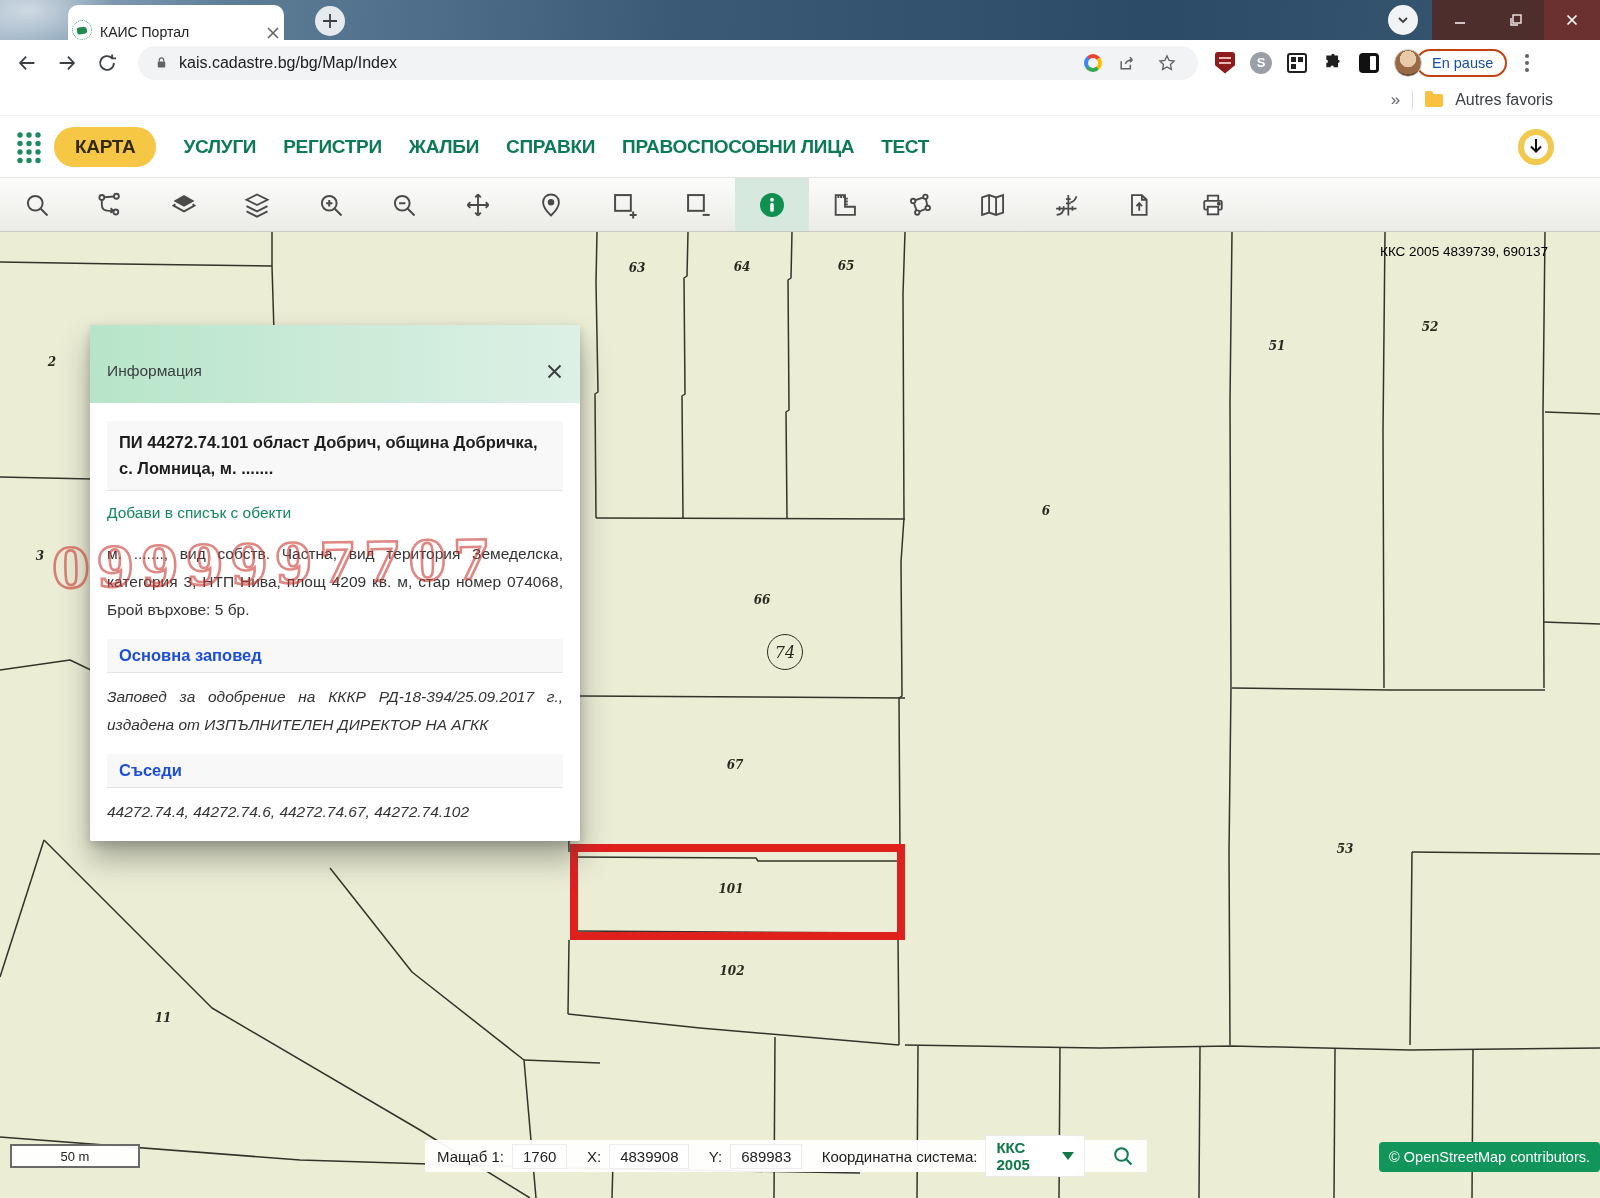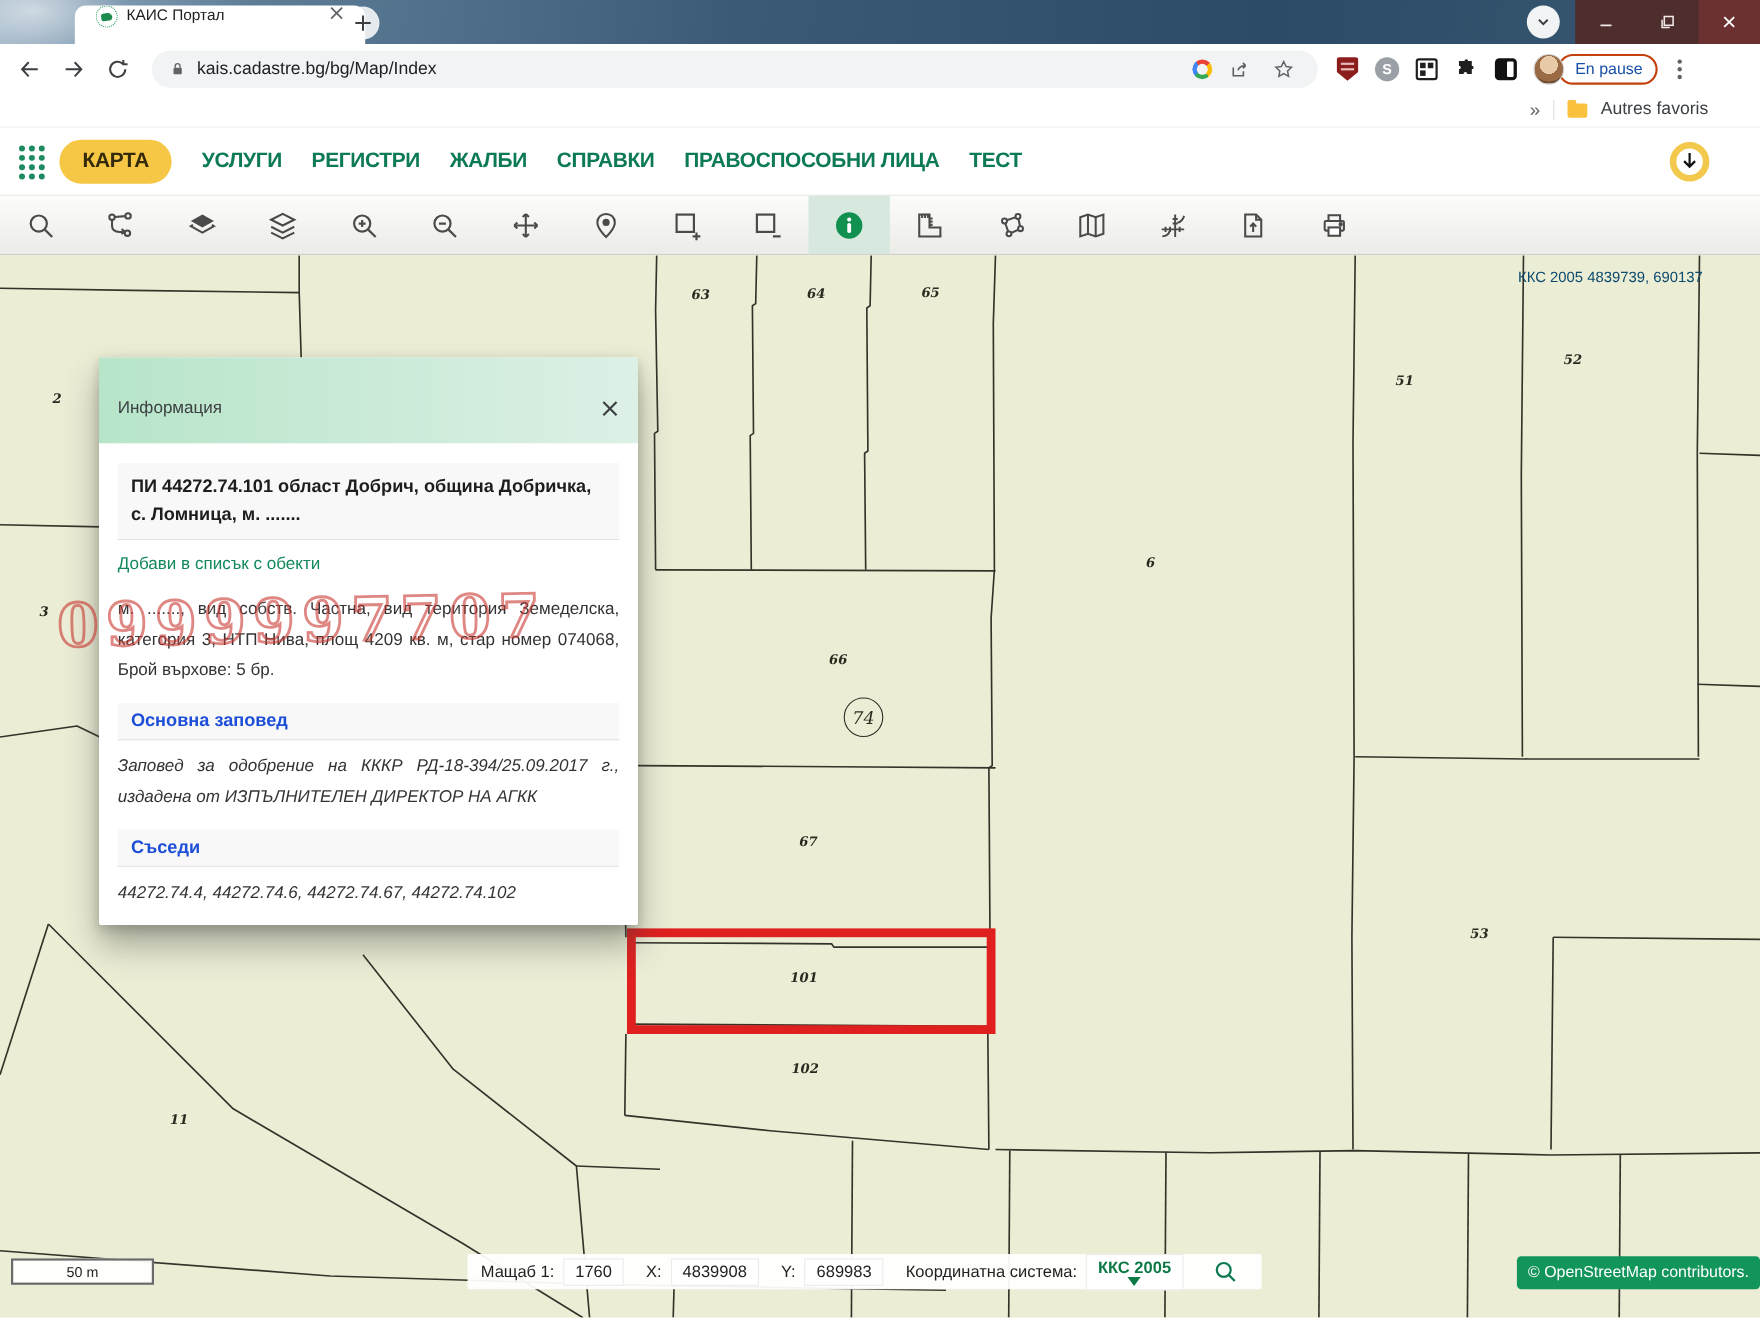--- a/index.html
+++ b/index.html
@@ -6,23 +6,23 @@
   html,body { width:1600px; height:1198px; overflow:hidden;
     font-family:"Liberation Sans","DejaVu Sans",sans-serif; }
   .screen { position:relative; width:1600px; height:1198px; background:#fff; }
 
   
   .titlebar { position:relative; height:40px;
     background:
       radial-gradient(120px 60px at 30px 10px, rgba(255,255,255,.55), rgba(255,255,255,0) 70%),
       linear-gradient(95deg,#9db3c6 0%, #5e7e98 14%, #3a5a76 42%, #2b4b66 72%, #3a5872 100%);
   }
-  .tab { position:absolute; left:68px; top:5px; width:264px; height:35px;
-    background:#fff; border-radius:10px 10px 0 0; display:flex; align-items:flex-start;
-    padding:0 19px; gap:8px; }
+  .tab { position:absolute; left:68px; top:5px; width:216px; height:35px;
+    background:#fff; border-radius:10px 10px 0 0; display:flex; align-items:flex-end;
+    padding:0 4px; gap:8px; }
   .favicon { width:20px; height:20px; border-radius:50%; background:#fff;
     border:1.5px dotted #2f9e62; display:flex; align-items:center; justify-content:center; flex:0 0 auto;}
   .favicon i { display:block; width:10px; height:7px; background:#1d8a4f;
     border-radius:2px 4px 3px 2px; transform:rotate(-8deg); }
   .tab-title { font-size:14px; color:#202124; flex:1 1 auto; white-space:nowrap; overflow:hidden; }
   .tab-close { color:#5f6368; flex:0 0 auto; cursor:pointer; display:flex; }
   .newtab { position:absolute; left:315px; top:6px; width:30px; height:30px; border-radius:50%;
     background:rgba(255,255,255,.85); display:flex; align-items:center; justify-content:center; }
   .titlebar-right { position:absolute; right:0; top:0; height:40px; display:flex; align-items:center; }
   .chevron-circle { width:30px; height:30px; border-radius:50%; background:#f1f3f4;
@@ -95,21 +95,21 @@
   
   .map { position:relative; height:966px; background:#ECEDD5; overflow:hidden; }
   .parcels-svg { position:absolute; left:0; top:0; z-index:1; }
   .red-rect { position:absolute; left:570px; top:612px; width:335px; height:96px;
     border:8px solid #e01f1f; z-index:2; }
   .plabel { position:absolute; transform:translate(-50%,-50%); z-index:3;
     font:italic bold 12px "DejaVu Serif",serif; color:#2a2a20; white-space:nowrap; }
   .circled { width:36px; height:36px; border:1.6px solid #2e2e26; border-radius:50%;
     display:flex; align-items:center; justify-content:center;
     font:italic 16px "DejaVu Serif",serif; font-weight:normal; background:transparent; }
-  .crs-readout { position:absolute; right:52px; top:12px; z-index:3; font-size:13.5px; color:#0c4a6e; }
+  .crs-readout { position:absolute; right:52px; top:12px; z-index:3; font-size:13.5px; color:#000000; }
   .watermark { position:absolute; left:52px; top:300px; z-index:6; pointer-events:none;
     font:bold 54px "DejaVu Serif",serif; letter-spacing:7px; transform:rotate(-1.2deg);
     color:rgba(255,255,255,.08); -webkit-text-stroke:2.6px rgba(198,48,42,.58); }
 
   
   .popup { position:absolute; left:90px; top:93px; width:490px; height:516px; z-index:5;
     background:#fff; border-radius:2px;
     box-shadow:0 18px 30px rgba(70,78,70,.45), 0 4px 10px rgba(0,0,0,.18); }
   .popup-header { height:78px; background:linear-gradient(90deg,#b7e5c9,#ddf0e6);
     display:flex; align-items:center; justify-content:space-between; padding:14px 17px 0 17px; }
@@ -128,21 +128,21 @@
   .scalebar { position:absolute; left:10px; bottom:30px; width:130px; height:24px; z-index:8;
     background:rgba(255,255,255,.95); border:2px solid #6a6a6a; display:flex; align-items:center;
     justify-content:center; font-size:13px; color:#222; }
   .statusstrip { position:absolute; left:425px; bottom:26px; width:722px; height:32px; z-index:8;
     background:rgba(255,255,255,.94); border-radius:2px; display:flex; align-items:center;
     padding:0 12px; font-size:15px; color:#222; }
   .val-box { background:#fff; border:1px solid #ececec; padding:3px 10px; margin-left:8px; min-width:52px; }
   .lab { margin-left:20px; white-space:nowrap; }
   .lab:first-child { margin-left:0; }
   .crs-box { background:#fff; border:1px solid #ececec; padding:3px 10px; margin-left:8px;
-    color:#0d7a46; font-weight:bold; display:flex; align-items:center; gap:0; cursor:pointer;flex-direction:column;}
+    color:#0d7a46; font-weight:bold; display:flex; align-items:center; gap:0; cursor:pointer;}
   .crs-caret { width:0; height:0; border-left:6px solid transparent; border-right:6px solid transparent;
     border-top:8px solid #0d7a46; }
   .strip-search { margin-left:26px; color:#0d7a4f; display:flex; cursor:pointer;}
   .osm-badge { position:absolute; right:0; bottom:26px; height:30px; z-index:8; background:#12955a;
     border-radius:4px; color:#fff; display:flex; align-items:center; padding:0 10px;
     font-size:14.5px; white-space:nowrap; }
 </style>
 </head>
 <body>
 

